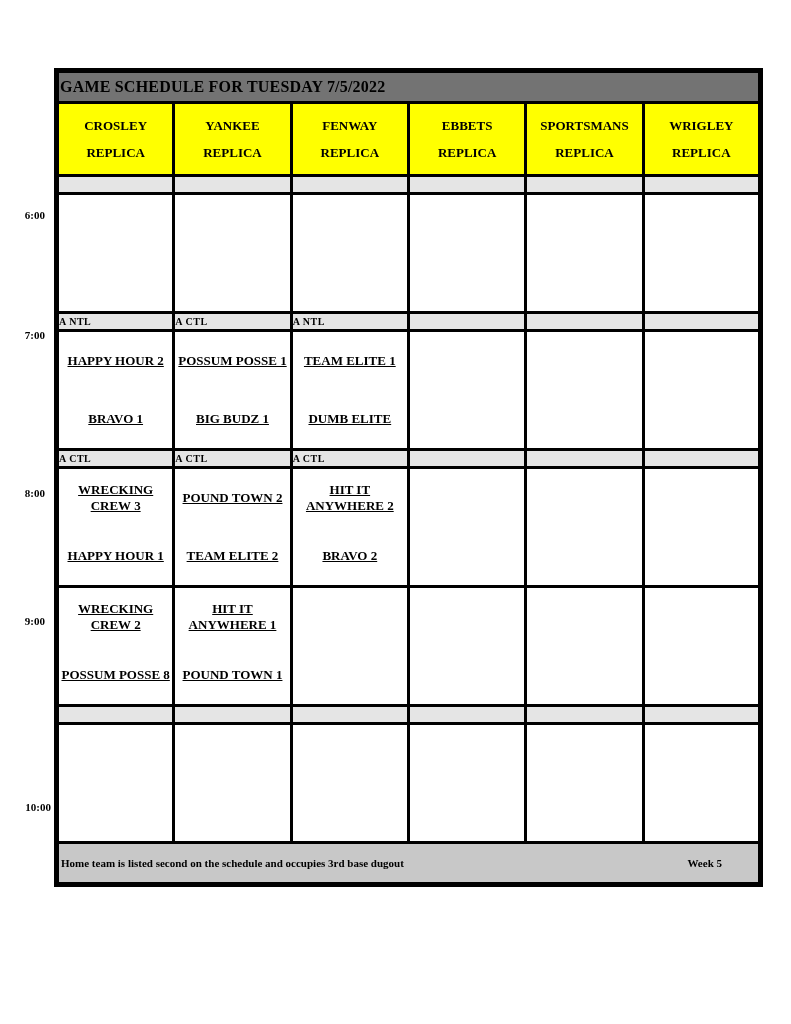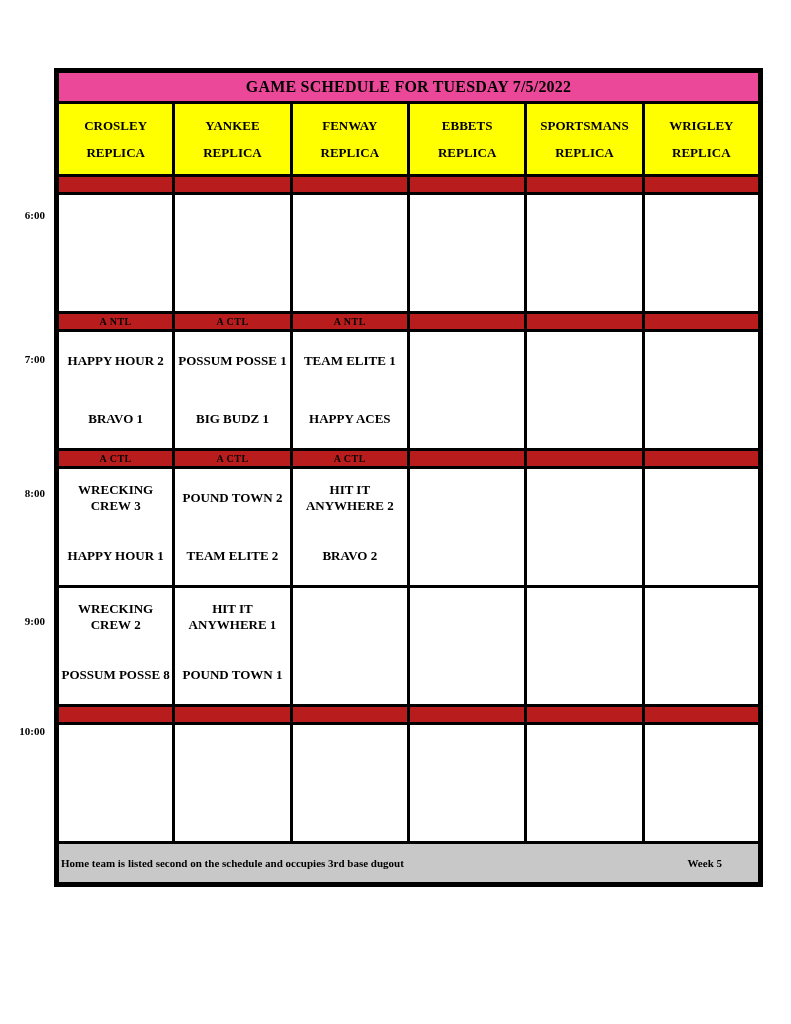--- a/index.html
+++ b/index.html
@@ -7,54 +7,54 @@
     width:791px; height:1024px; background:#ffffff; position:relative;
     font-family:"Liberation Serif", serif; font-weight:bold; color:#000;
   }
   table.sched {
     position:absolute; left:54px; top:68px; width:709px;
     border-collapse:collapse; table-layout:fixed;
     border:5px solid #000;
   }
   table.sched td { border:3px solid #000; overflow:hidden; }
   td.titlebar {
-    background:#ec4899; height:26px; text-align:center;
+    background:#737373; height:26px; text-align:left;
     font-size:16px; letter-spacing:0.2px;
   }
   tr.parks td {
     background:#FFFF00; height:70px; text-align:center;
     font-size:13px; vertical-align:middle; padding:0 1px;
   }
   tr.parks .park-name { margin-bottom:11px;font-family:Liberation Serif, serif; }
   tr.band td {
-    background:#b91c1c; height:15px; text-align:center;
+    background:#e5e5e5; height:15px; 
     font-size:10px; padding:0; letter-spacing:0.5px;
   }
   tr.games td { height:116px; padding:0; vertical-align:top; }
-  .gcell { height:116px; display:flex; flex-direction:column; }
+  .gcell { height:116px; display:flex; flex-direction:column;text-decoration:underline; }
   .team {
     flex:1 1 50%; display:flex; align-items:center; justify-content:center;
     text-align:center; font-size:13px; line-height:1.2; padding:0 1px;
   }
   td.footerbar { background:#C8C8C8; height:22px; font-size:11px; padding:0 2px; }
   .frow { display:flex; justify-content:space-between; align-items:center; height:38px; }
   .fweek { padding-right:34px;text-align:center; }
   .tlabel {
     position:absolute; left:0; width:45px; text-align:right;
     font-size:11px; height:14px; line-height:14px;
   }
 </style>
 </head>
 <body>
 
 <div class="tlabel" style="top:208px;text-align:right;">6:00</div>
-<div class="tlabel" style="top:352px;">7:00</div>
+<div class="tlabel" style="top:328px;">7:00</div>
 <div class="tlabel" style="top:486px;">8:00</div>
 <div class="tlabel" style="top:614px;">9:00</div>
-<div class="tlabel" style="top:724px;">10:00</div>
+<div class="tlabel" style="top:800px;margin-left:6px;">10:00</div>
 
 <table class="sched">
   <tbody>
       <tr>
     <td class="titlebar" colspan="6">GAME SCHEDULE FOR TUESDAY 7/5/2022</td>
   </tr>
 
   <tr class="parks">
     <td>
       <div class="park-name">CROSLEY</div>
@@ -146,21 +146,21 @@
         </td>
     <td>
           <div class="gcell">
       <div class="team">POSSUM POSSE 1</div>
       <div class="team">BIG BUDZ 1</div>
     </div>
         </td>
     <td>
           <div class="gcell">
       <div class="team">TEAM ELITE 1</div>
-      <div class="team">HAPPY ACES</div>
+      <div class="team">DUMB ELITE</div>
     </div>
         </td>
     <td>
           <div class="gcell">
       <div class="team"></div>
       <div class="team"></div>
     </div>
         </td>
     <td>
           <div class="gcell">

